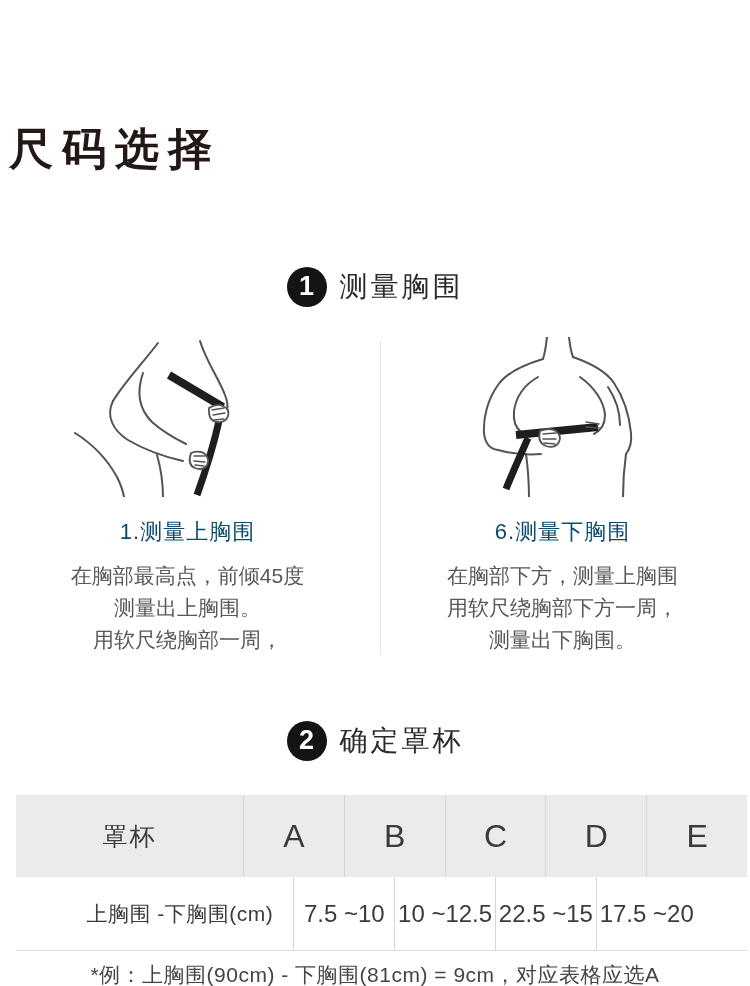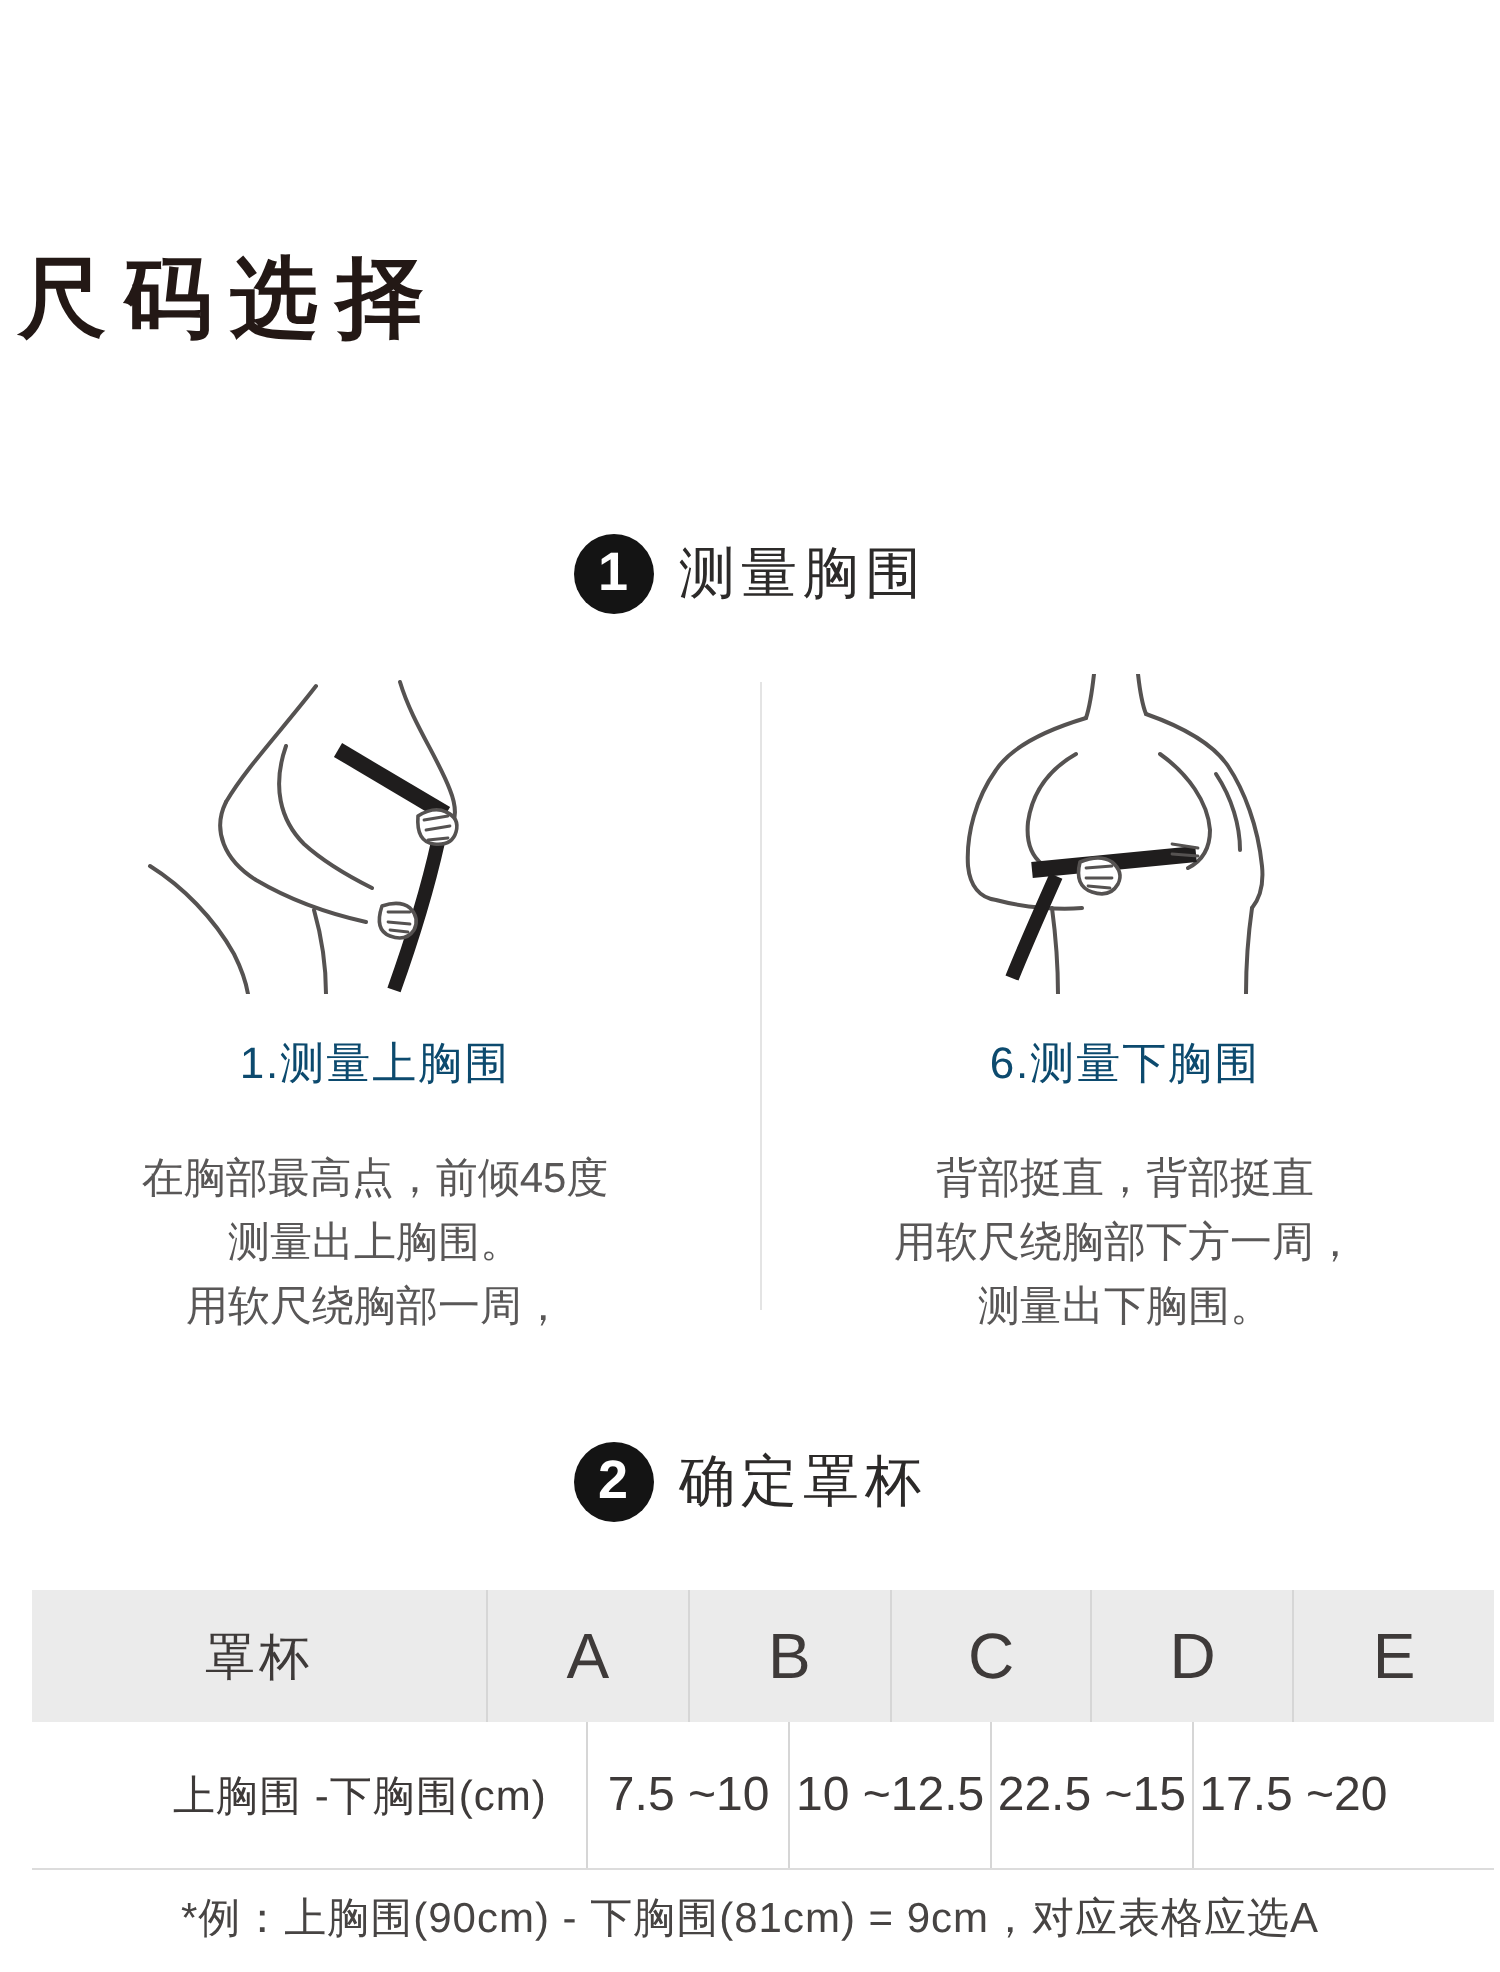--- a/index.html
+++ b/index.html
@@ -24,25 +24,25 @@
     display:flex; align-items:center; justify-content:center; flex:0 0 auto;
     padding-bottom:2px;
   }
   .step-title { font-size:28px; font-weight:500; color:#2c2a29; letter-spacing:3px; }
 
   .measure-row { position:relative; display:flex; margin-top:30px; height:320px; }
   .v-divider { position:absolute; left:380px; top:4px; bottom:2px; width:1px; background:#e4e4e4; }
   .measure-col { width:375px; text-align:center; }
   .illus-box { height:160px; display:flex; justify-content:center; align-items:flex-start; }
   .measure-caption { margin-top:20px; font-size:22px; font-weight:500; color:#0c4a6e; letter-spacing:1px; }
-  .measure-desc { margin-top:27px; font-size:21px; line-height:32px; color:#595757; }
+  .measure-desc { margin-top:13px; font-size:21px; line-height:32px; color:#595757; }
 
   .size-table { margin:34px 3px 0 16px; width:731px; border-bottom:1px solid #dcdcdc; }
   .t-row { display:flex; }
-  .t-row.t-head { background:#ebebeb; height:66px; }
+  .t-row.t-head { background:#ebebeb; height:82px; }
   .t-row.t-body { background:#fff; height:73px;justify-content:center; }
   .t-cell {
     display:flex; align-items:center; justify-content:center;
     border-left:1px solid #d6d6d6;
   }
   .t-cell:first-child { border-left:none; }
   .t-cell.c0 { width:227px; }
   .t-cell.cv { width:100.8px; }
   .th-label { font-size:25px; letter-spacing:2px; color:#3e3a39; }
   .th-letter { font-size:32px; font-weight:500; color:#3e3a39; }
@@ -111,21 +111,21 @@
           <path class="tape-thin" d="M80,101 C72,119 64,137 58,152"></path>
           <path class="hand" d="M92,94 q10,-4 16,0 q6,5 3,11 q-4,7 -13,4 q-9,-3 -6,-15 z"></path>
           <path class="finger" d="M95,97 l13,-1 M95,102 l13,0 M96,106 l11,1"></path>
           <path class="finger" d="M138,85 l13,2 M138,90 l13,1"></path>
           <path d="M78,117 C80,132 81,146 81,160"></path>
           <path d="M178,117 C176,131 175,146 175,160"></path>
         </svg>
       </div>
       <div class="measure-caption">6.测量下胸围</div>
       <div class="measure-desc">
-        <div>背部挺直，背部挺直</div>
+        <div>在胸部下方，测量上胸围</div>
         <div>用软尺绕胸部下方一周，</div>
         <div>测量出下胸围。</div>
       </div>
     </div>
   </div>
 
   <div class="step-header s2">
     <div class="step-badge">2</div>
     <div class="step-title">确定罩杯</div>
   </div>

